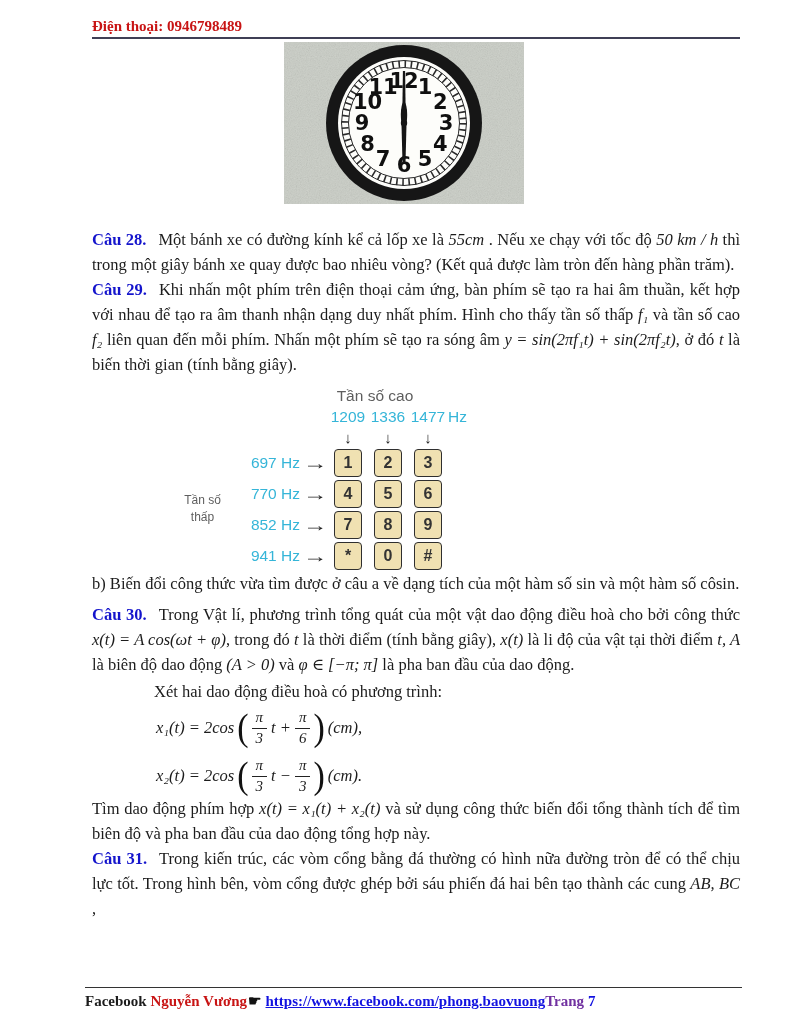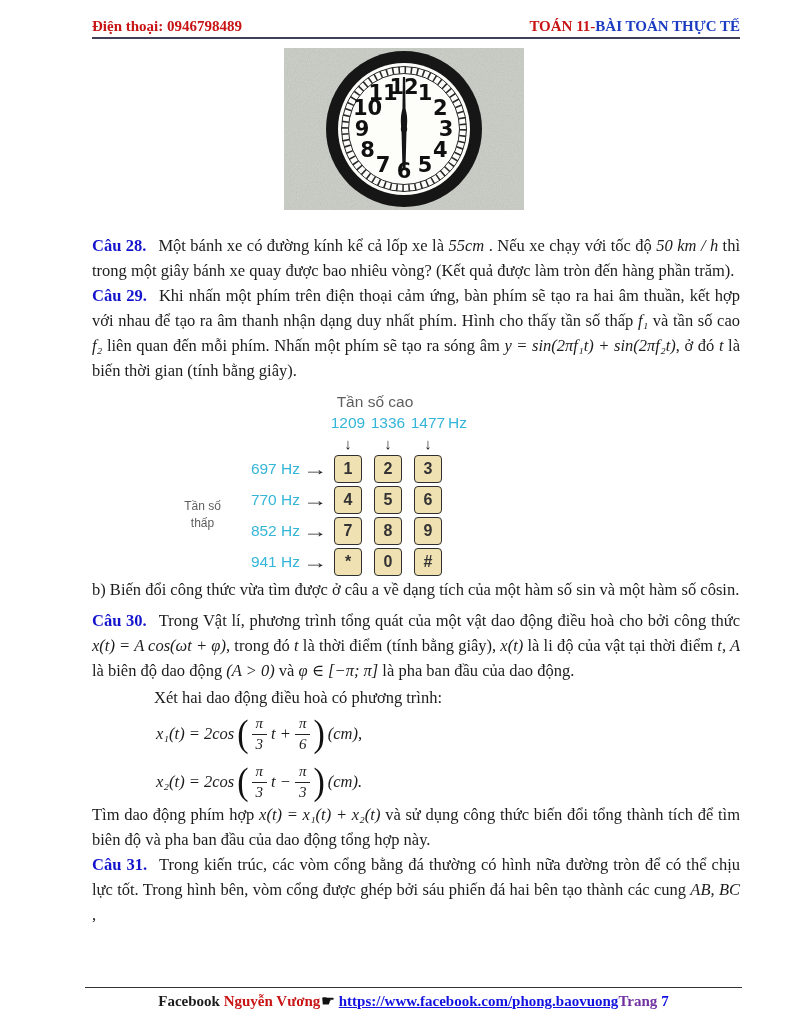--- a/index.html
+++ b/index.html
@@ -3,21 +3,21 @@
 <meta charset="utf-8">
 <style>
   html,body{margin:0;padding:0;background:#9a9a9a;}
   .page{
     width:792px;height:1024px;background:#ffffff;position:relative;overflow:hidden;
     font-family:"Liberation Serif","DejaVu Serif",serif;color:#1c1c1c;margin:0 auto;
   }
   .content{padding:18px 52px 0 92px;}
   
   .hdr{display:flex;justify-content:space-between;align-items:flex-end;
-       border-bottom:2px solid #3f3f55;padding-bottom:2px;margin-bottom:9px;
+       border-bottom:2px solid #3f3f55;padding-bottom:2px;margin-bottom:3px;
        font-weight:bold;font-size:15px;}
   .hdr .phone{color:#c81414;}
   .t-red{color:#c81414;}
   .t-blue{color:#1b3cc0;}
   
   p.body{margin:0;font-size:16.5px;line-height:25px;text-align:justify;}
   p.q29{line-height:25px;}
   .qlabel{color:#1414cc;font-weight:bold;margin-right:12px;}
   .m{font-style:italic;}
   .section-heading{font-weight:bold;font-size:17px;margin:14px 0 4px 64px;letter-spacing:.2px;}
@@ -52,36 +52,35 @@
   .eqline .m{margin:0 2px;}
   .frac{display:inline-flex;flex-direction:column;align-items:center;font-style:italic;
         font-size:15px;line-height:1.15;margin:0 2px;}
   .frac .num{border-bottom:1.3px solid #222;padding:0 4px 1px;}
   .frac .den{padding-top:1px;}
   .bigp{font-size:34px;font-weight:400;line-height:.9;transform:scaleY(1.1);margin:0 1px;font-style:normal;color:#111;}
   .outro{margin-top:6px;line-height:23px;}
   .q31p{margin-top:4px;line-height:23px;}
   
   .footer{position:absolute;left:85px;right:50px;bottom:14px;border-top:1.5px solid #333;
-          padding-top:4px;text-align:center;font-size:15px;font-weight:bold;}
+          padding-top:4px;text-align:left;font-size:15px;font-weight:bold;}
   .f-red{color:#c81414;}
   .f-hand{color:#111;margin:0 4px 0 1px;}
   .f-url{color:#1212e0;text-decoration:underline;}
   .f-purple{color:#7030a0;}
   .f-num{color:#1212e0;margin-left:4px;}
 </style>
 </head>
 <body>
 
 <div class="page">
   <div class="content">
 
     <div class="hdr">
       <span class="phone">Điện thoại: 0946798489</span>
-      <span><span class="t-red">TOÁN 11-</span><span class="t-blue">BÀI TOÁN THỰC TẾ</span></span>
     </div>
 
 
     <div class="fig-clock">
       <svg width="240" height="162" viewBox="-120 -81 240 162">
         <defs>
           <filter id="clockNoise" x="-120" y="-81" width="240" height="162" filterUnits="userSpaceOnUse">
             <feTurbulence type="fractalNoise" baseFrequency="0.9" numOctaves="2" result="n"></feTurbulence>
             <feColorMatrix in="n" type="saturate" values="0"></feColorMatrix>
           </filter>

